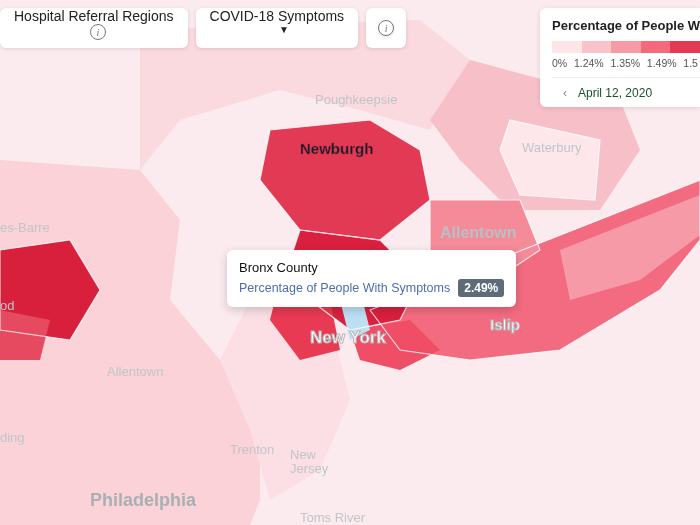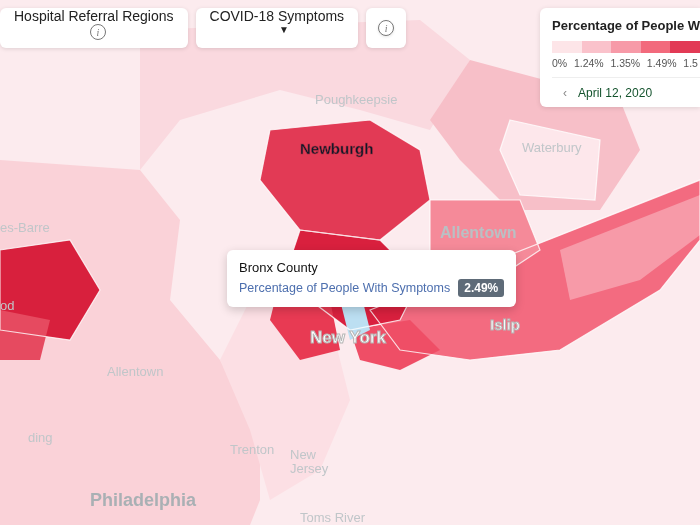--- a/index.html
+++ b/index.html
@@ -77,21 +77,21 @@
     </g>
   </svg>
 
   <div class="city-label" style="left:300px; top:92px;margin-left:15px;">Poughkeepsie</div>
   <div class="city-label redish" style="left:300px; top:140px;">Newburgh</div>
   <div class="city-label" style="left:522px; top:140px;">Waterbury</div>
   <div class="city-label" style="left:440px; top:224px; font-size:16px; color:#b9c0c4; font-weight:600;">Allentown</div>
   <div class="city-label" style="left:0px; top:220px;">es-Barre</div>
   <div class="city-label" style="left:0px; top:298px;">od</div>
   <div class="city-label" style="left:100px; top:364px;margin-left:7px;">Allentown</div>
-  <div class="city-label" style="left:0px; top:430px;margin-left:28px;">ding</div>
+  <div class="city-label" style="left:0px; top:430px;">ding</div>
   <div class="city-label" style="left:230px; top:442px;">Trenton</div>
   <div class="city-label" style="left:290px; top:448px; line-height:1.1; white-space:pre;">New
 Jersey</div>
   <div class="city-label big" style="left:90px; top:490px;">Philadelphia</div>
   <div class="city-label" style="left:300px; top:510px;">Toms River</div>
   <div class="city-label outline" style="left:310px; top:328px;">New York</div>
   <div class="city-label outline" style="left:490px; top:316px; font-size:15px;">Islip</div>
 
   <div class="filter-bar">
     <div class="pill">

